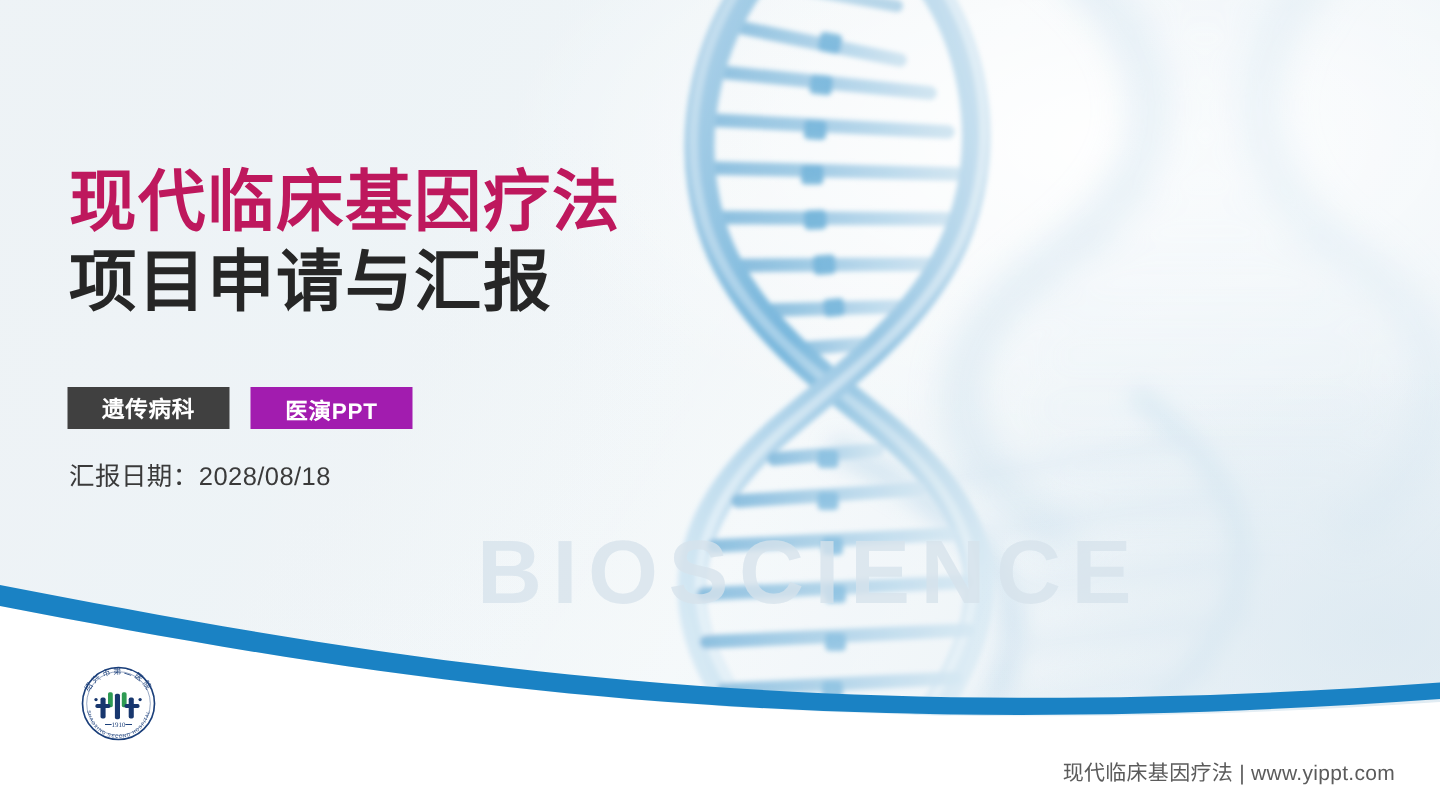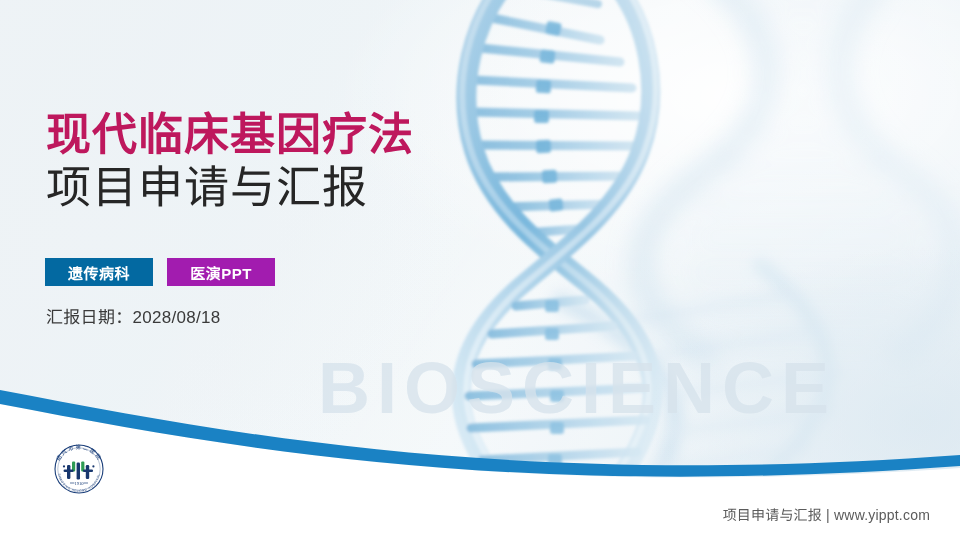--- a/index.html
+++ b/index.html
@@ -34,21 +34,21 @@
     background:
       radial-gradient(ellipse 55% 70% at 10% 45%, rgba(238,243,246,0.95) 0%, rgba(238,243,246,0) 70%),
       radial-gradient(ellipse 40% 45% at 96% 78%, rgba(212,228,238,0.55) 0%, rgba(212,228,238,0) 72%);
   }
 
   
   .watermark {
     position: absolute;
     left: 318px;
     top: 352px;
-    font-size: 72px;
+    font-size: 60px;
     font-weight: bold;
     letter-spacing: 7px;
     color: #d7e3ec;
     opacity: 0.78;
     user-select: none;
     white-space: nowrap;
     line-height: 1;
   }
 
   
@@ -74,21 +74,21 @@
   .title-line1 {
     font-size: 45px;
     font-weight: bold;
     color: #be185d;
     letter-spacing: 1px;
     line-height: 1.18;
     white-space: nowrap;
   }
   .title-line2 {
     font-size: 45px;
-    font-weight: normal;
+    font-weight: bold;
     color: #262626;
     letter-spacing: 1px;
     line-height: 1.18;
     white-space: nowrap;
   }
 
   
   .badge-row {
     position: absolute;
     left: 45px;
@@ -101,21 +101,21 @@
     display: flex;
     align-items: center;
     justify-content: center;
     padding: 0 18px;
     font-size: 15px;
     font-weight: bold;
     color: #ffffff;
     letter-spacing: 0.5px;
     white-space: nowrap;
   }
-  .badge-primary { background: #0369a1; min-width: 72px; }
+  .badge-primary { background: #404040; min-width: 72px; font-family: Liberation Mono, monospace; }
   .badge-secondary { background: #a21caf; min-width: 72px; }
 
   
   .date-line {
     position: absolute;
     left: 46px;
     top: 303px;
     font-size: 17px;
     color: #3a3a3a;
     letter-spacing: 0.3px;
@@ -344,15 +344,15 @@
         <line x1="36.6" y1="46" x2="41" y2="46" stroke="#1b3f7a" stroke-width="0.7"></line>
         <text x="32" y="47.8" font-size="4.6" fill="#1b3f7a" text-anchor="middle" font-family="'Liberation Serif',serif">1910</text>
       </g>
 
       <text font-size="3.1" fill="#1b3f7a" font-family="'Liberation Sans',sans-serif" letter-spacing="0.55">
         <textPath href="#arcBottom" startOffset="50%" text-anchor="middle">SHAOXING SECOND HOSPITAL</textPath>
       </text>
     </svg>
   </div>
 
-  <div class="footer">项目申请与汇报 | www.yippt.com</div>
+  <div class="footer">现代临床基因疗法 | www.yippt.com</div>
 
 </div>
 
 </body></html>

